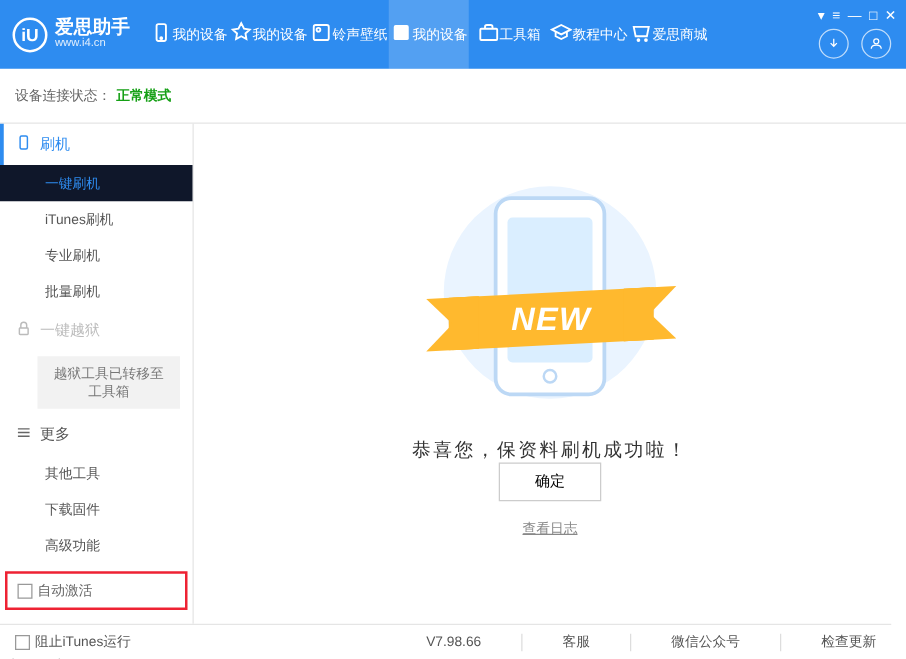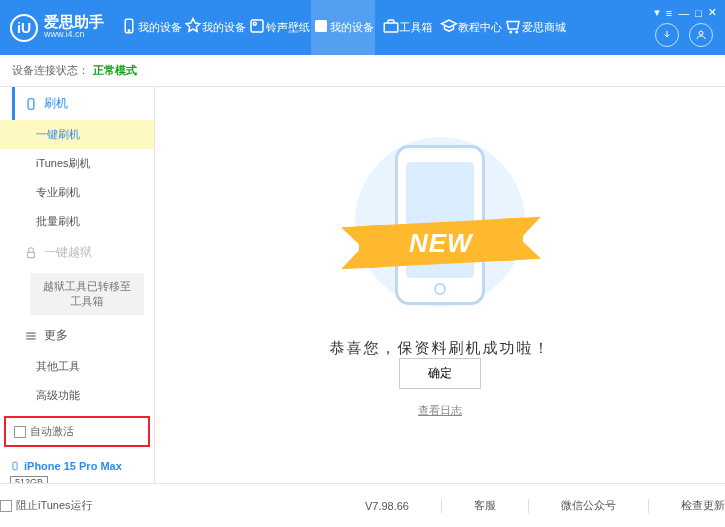--- a/index.html
+++ b/index.html
@@ -13,29 +13,29 @@
 .logo-sub { font-size: 9px; opacity: 0.85; }
 .nav { display: flex; height: 100%; }
 .nav-item { width: 64px; display: flex; align-items: center; justify-content: center; cursor: pointer; font-size: 11px; }
 .nav-item.active { background: rgba(255,255,255,0.18); }
 .nav-icon { width: 18px; height: 18px; margin-bottom: 3px; }
 .header-right { position: absolute; right: 8px; top: 6px; display: flex; gap: 6px; align-items: center; }
 .win-ctrl { display: flex; gap: 8px; font-size: 11px; cursor: pointer; }
 .header-circles { position: absolute; right: 12px; bottom: 8px; display: flex; gap: 10px; }
 .hc { width: 24px; height: 24px; border: 1.5px solid rgba(255,255,255,0.7); border-radius: 50%; display: flex; align-items: center; justify-content: center; cursor: pointer; }
 
-.status-bar { height: 32px; border-bottom: 1px solid #e5e5e5; display: flex; align-items: center; padding: 5px 12px; font-size: 11px; color: #666; }
+.status-bar { height: 44px; border-bottom: 1px solid #e5e5e5; display: flex; align-items: center; padding: 5px 12px; font-size: 11px; color: #666; }
 .status-val { color: #15a015; margin-left: 4px; font-weight: bold; text-align: right; }
 
 .body { display: flex; height: 416px; }
 .sidebar { width: 155px; border-right: 1px solid #e5e5e5; position: relative; font-size: 12px; color: #444; }
-.side-group { display: flex; align-items: center; padding: 8px 12px; color: #555; cursor: pointer; margin-left: 12px; }
+.side-group { display: flex; padding: 8px 12px; color: #555; cursor: pointer; }
 .side-group.active { border-left: 3px solid #2e8cf0; color: #2e8cf0; padding-left: 9px; }
 .side-item { padding: 7px 10px 7px 36px; cursor: pointer; color: #555; font-size: 11px; }
-.side-item.active { background: #fef9c3; color: #2e8cf0; }
+.side-item.active { background: #0f172a; color: #2e8cf0; }
 .side-note { background: #f2f2f2; margin: 4px 10px 4px 30px; padding: 6px 8px; font-size: 11px; color: #777; text-align: center; }
 .side-icon { width: 14px; height: 14px; margin-right: 6px; flex-shrink: 0; }
 
 .red-box { border: 2px solid #e23; margin: 6px 4px; padding: 6px 8px; display: flex; align-items: flex-start; gap: 10px; font-size: 11px; color: #666; }
 .chk { width: 12px; height: 12px; border: 1px solid #999; display: inline-block; margin-right: 4px; vertical-align: middle; }
 .disabled-txt { color: #bbb; }
 
 .device-info { padding: 6px 10px; font-size: 11px; }
 .device-name { color: #2e8cf0; font-weight: bold; display: flex; align-items: center; gap: 4px; }
 .storage-badge { display: inline-block; border: 1px solid #888; padding: 0 4px; font-size: 9px; color: #555; margin-top: 3px; }
@@ -48,21 +48,21 @@
 .phone-btn { position: absolute; bottom: 7px; left: 50%; transform: translateX(-50%); width: 12px; height: 12px; border: 2px solid #bcd8f5; border-radius: 50%; }
 .ribbon { position: absolute; top: 95px; left: 14px; width: 164px; height: 42px; background: #ffb92e; display: flex; align-items: center; justify-content: center; transform: skewY(-3deg); }
 .ribbon::before, .ribbon::after { content: ""; position: absolute; width: 0; height: 0; border: 21px solid #ffb92e; }
 .ribbon::before { left: -18px; border-left-color: transparent; }
 .ribbon::after { right: -18px; border-right-color: transparent; }
 .ribbon-text { color: #fff; font-weight: 900; font-size: 26px; letter-spacing: 1px; font-style: italic; transform: skewY(3deg); }
 .success-msg { margin-top: 22px; font-size: 15px; color: #333; letter-spacing: 2px; }
 .ok-btn { padding: 6px 28px; border: 1px solid #ccc; background: #fff; font-size: 12px; cursor: pointer; }
 .log-link { margin-top: 14px; font-size: 11px; color: #888; cursor: pointer; text-decoration: underline; }
 
-.footer { position: absolute; bottom: 0; left: 0; right: 0; height: 44px; border-top: 1px solid #e5e5e5; display: flex; align-items: center; padding: 0 0; font-size: 11px; color: #555; background: #fff; }
+.footer { position: absolute; bottom: 0; left: 0; right: 12px; height: 28px; border-top: 1px solid #e5e5e5; display: flex; align-items: center; padding: 0 12px; font-size: 11px; color: #555; background: #fff; }
 .footer-left { display: flex; align-items: center; gap: 5px; }
 .footer-right { margin-left: auto; display: flex; gap: 32px; align-items: center; }
 .vline { width: 1px; height: 14px; background: #ddd; }
 </style>
 </head>
 <body>
 
 <div class="header">
   <div class="logo-area">
     <div class="logo-circle">iU</div>
@@ -172,20 +172,21 @@
 
     <div class="side-group">
       <svg class="side-icon" viewBox="0 0 24 24" fill="none" stroke="#666" stroke-width="2">
           <line x1="4" y1="7" x2="20" y2="7"></line>
           <line x1="4" y1="12" x2="20" y2="12"></line>
           <line x1="4" y1="17" x2="20" y2="17"></line>
         </svg>
       <span>更多</span>
     </div>
     <div class="side-item">其他工具</div>
+    <div class="side-item">下载固件</div>
     <div class="side-item">高级功能</div>
 
     <div class="red-box">
       <label><span class="chk"></span><span>自动激活</span></label>
     </div>
 
     <div class="device-info">
       <div class="device-name">
         <svg width="10" height="14" viewBox="0 0 24 24" fill="none" stroke="#2e8cf0" stroke-width="2">
             <rect x="7" y="3" width="10" height="18" rx="2"></rect>

